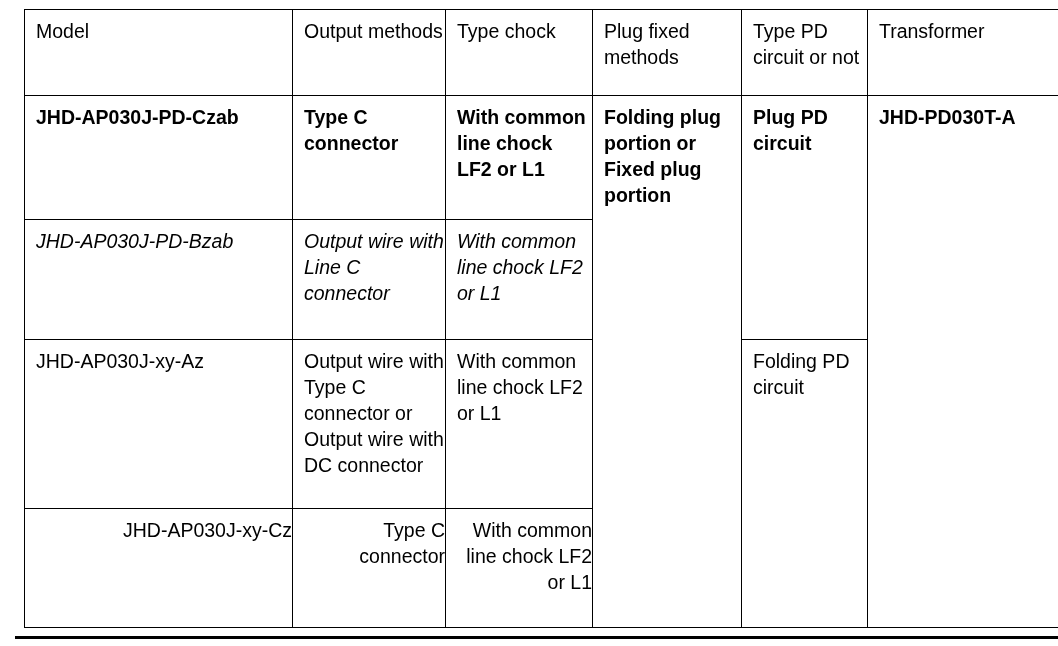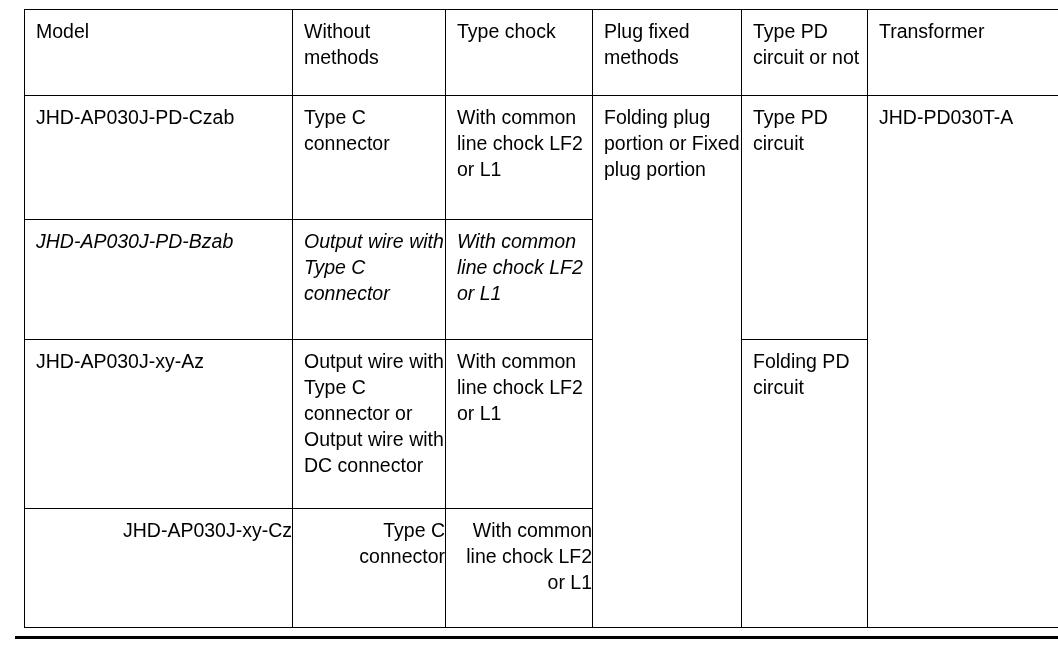--- a/index.html
+++ b/index.html
@@ -47,21 +47,21 @@
   
   col.c-model       { width: 268px; }
   col.c-output      { width: 153px; }
   col.c-chock       { width: 147px; }
   col.c-plug        { width: 149px; }
   col.c-pd          { width: 126px; }
   col.c-transformer { width: 197px; }
 
   
   tr.r-head td { height: 69px; }
-  tr.r-1    td { height: 107px; }
+  tr.r-1    td { height: 107px; font-weight: bold; }
   tr.r-2    td { height: 103px; font-style: italic; }
   tr.r-3    td { height: 152px; }
   tr.r-4    td { height: 102px; text-align: right; }
 
   .hrule {
     position: absolute;
     left: 0;
     top: 636px;
     width: 1058px;
     height: 3px;
@@ -78,39 +78,39 @@
       <col class="c-model">
       <col class="c-output">
       <col class="c-chock">
       <col class="c-plug">
       <col class="c-pd">
       <col class="c-transformer">
     </colgroup>
     <tbody>
       <tr class="r-head">
         <td>Model</td>
-        <td>Without methods</td>
+        <td>Output methods</td>
         <td>Type chock</td>
         <td>Plug fixed methods</td>
         <td>Type PD circuit or not</td>
         <td>Transformer</td>
       </tr>
 
       <tr class="r-1">
         <td>JHD-AP030J-PD-Czab</td>
         <td>Type C connector</td>
         <td>With common line chock LF2 or L1</td>
         <td rowspan="4">Folding plug portion or Fixed plug portion</td>
-        <td rowspan="2">Type PD circuit</td>
+        <td rowspan="2">Plug PD circuit</td>
         <td rowspan="4">JHD-PD030T-A</td>
       </tr>
 
       <tr class="r-2">
         <td>JHD-AP030J-PD-Bzab</td>
-        <td>Output wire with Type C connector</td>
+        <td>Output wire with Line C connector</td>
         <td>With common line chock LF2 or L1</td>
       </tr>
 
       <tr class="r-3">
         <td>JHD-AP030J-xy-Az</td>
         <td>Output wire with Type C connector or Output wire with DC connector</td>
         <td>With common line chock LF2 or L1</td>
         <td rowspan="2">Folding PD circuit</td>
       </tr>
 

